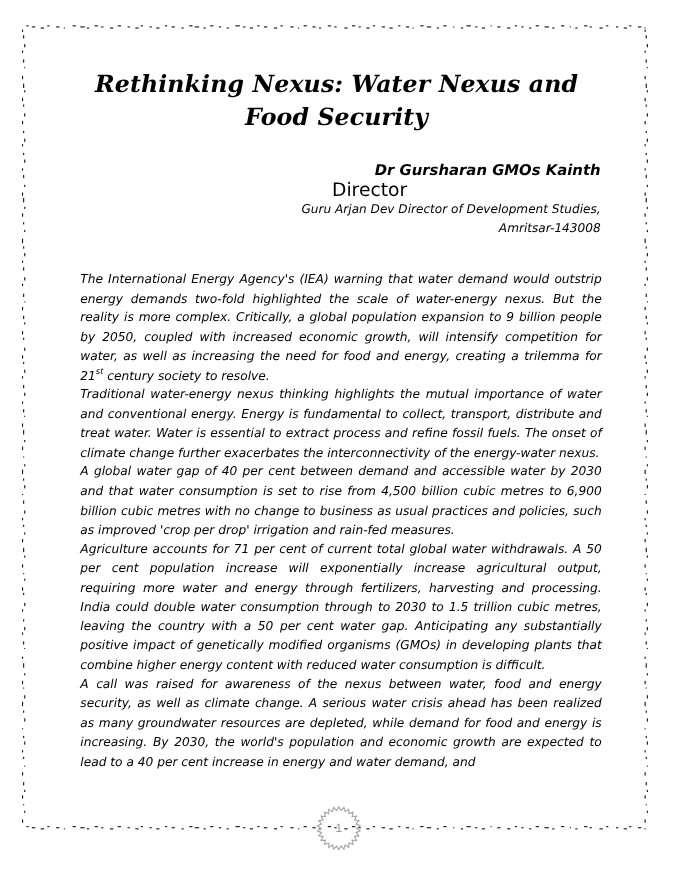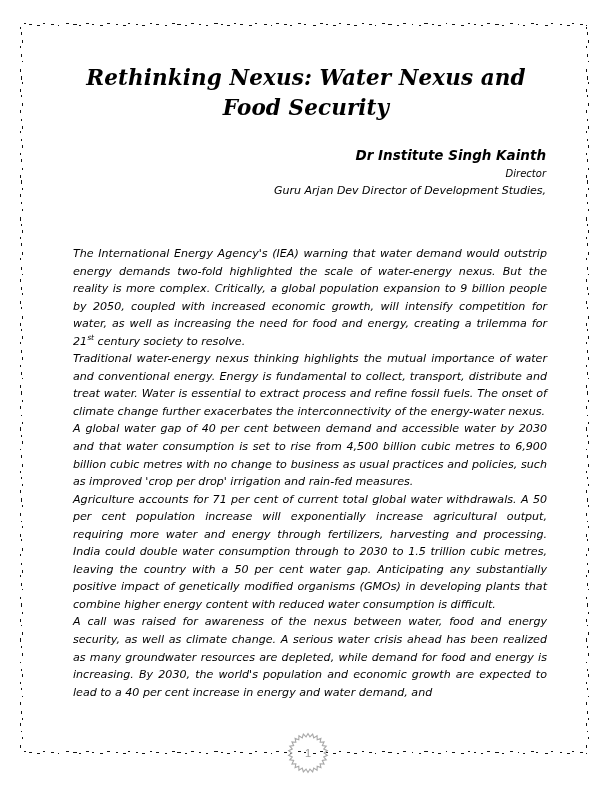--- a/index.html
+++ b/index.html
@@ -78,23 +78,23 @@
     color: #000000;
     font-family: "DejaVu Sans", "Liberation Sans", sans-serif;
   }
   .author-name {
     font-size: 13.5px;
     font-weight: 700;
     font-style: italic;
     line-height: 19px;
   }
   .author-role {
-    font-size: 10px;
-    font-style: italic;
+    font-size: 17px;
     line-height: 17px;
+    text-align: center;
   }
   .author-affil {
     font-size: 11px;
     font-style: italic;
     line-height: 17px;
   }
   .author-city {
     font-size: 11px;
     font-style: italic;
     line-height: 17px;
@@ -529,23 +529,24 @@
         <div class="tick" style="background: rgb(17, 17, 17); top: 698.3px; left: 1.1px; height: 2.95px; width: 1.1px;"></div>
         <div class="tick" style="background: rgb(17, 17, 17); top: 705.9px; left: 2px; height: 1.6px; width: 1.1px;"></div>
         <div class="tick" style="background: rgb(17, 17, 17); top: 711.85px; left: 2.9px; height: 2.5px; width: 1.1px;"></div>
         <div class="tick" style="background: rgb(17, 17, 17); top: 720px; left: 1.1px; height: 3.4px; width: 1.1px;"></div>
       </div>
   </div>
 
   <div class="doc-title">Rethinking Nexus: Water Nexus and Food Security</div>
 
   <div class="author-block">
-    <div class="author-name">Dr Institute Singh Kainth</div>
+    <div class="author-name">Dr Gursharan GMOs Kainth</div>
     <div class="author-role">Director</div>
     <div class="author-affil">Guru Arjan Dev Director of Development Studies,</div>
+    <div class="author-city">Amritsar-143008</div>
   </div>
 
   <div class="body-text">
     <p class="para">The International Energy Agency's (IEA) warning that water demand would outstrip energy demands two-fold highlighted the scale of water-energy nexus. But the reality is more complex. Critically, a global population expansion to 9 billion people by 2050, coupled with increased economic growth, will intensify competition for water, as well as increasing the need for food and energy, creating a trilemma for 21<sup>st</sup> century society to resolve.</p>
     <p class="para">Traditional water-energy nexus thinking highlights the mutual importance of water and conventional energy. Energy is fundamental to collect, transport, distribute and treat water. Water is essential to extract process and refine fossil fuels. The onset of climate change further exacerbates the interconnectivity of the energy-water nexus.</p>
     <p class="para">A global water gap of 40 per cent between demand and accessible water by 2030 and that water consumption is set to rise from 4,500 billion cubic metres to 6,900 billion cubic metres with no change to business as usual practices and policies, such as improved 'crop per drop' irrigation and rain-fed measures.</p>
     <p class="para">Agriculture accounts for 71 per cent of current total global water withdrawals. A 50 per cent population increase will exponentially increase agricultural output, requiring more water and energy through fertilizers, harvesting and processing. India could double water consumption through to 2030 to 1.5 trillion cubic metres, leaving the country with a 50 per cent water gap. Anticipating any substantially positive impact of genetically modified organisms (GMOs) in developing plants that combine higher energy content with reduced water consumption is difficult.</p>
     <p class="para">A call was raised for awareness of the nexus between water, food and energy security, as well as climate change.  A serious water crisis ahead has been realized as many groundwater resources are depleted, while demand for food and energy is increasing.  By 2030, the world's population and economic growth are expected to lead to a 40 per cent increase in energy and water demand, and</p>
   </div>
 

